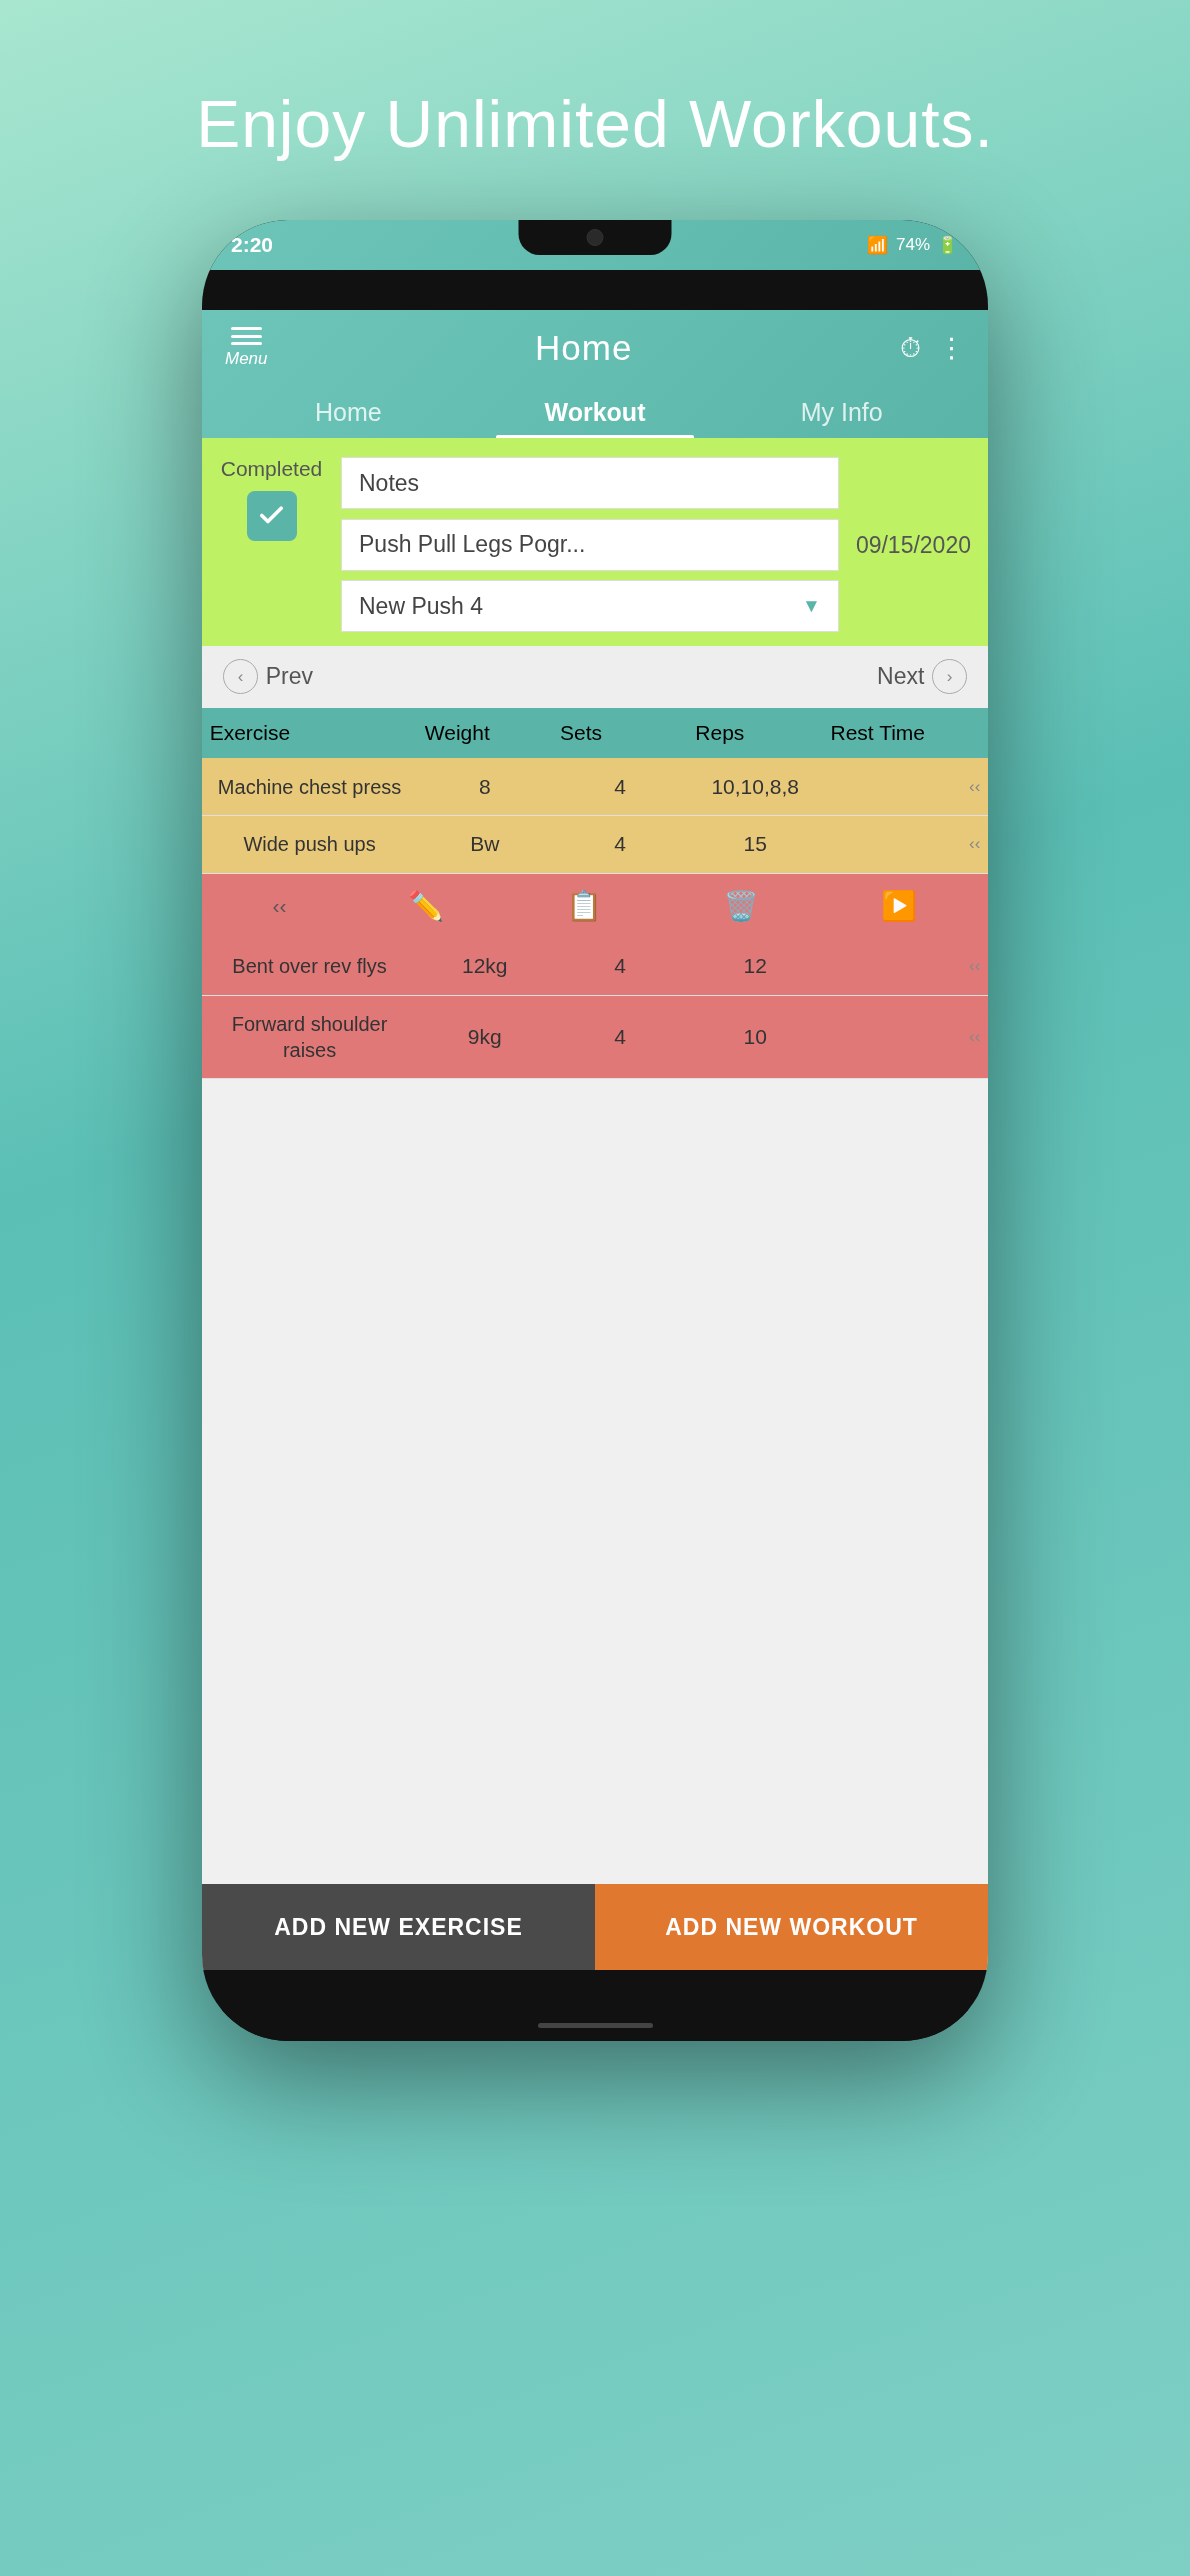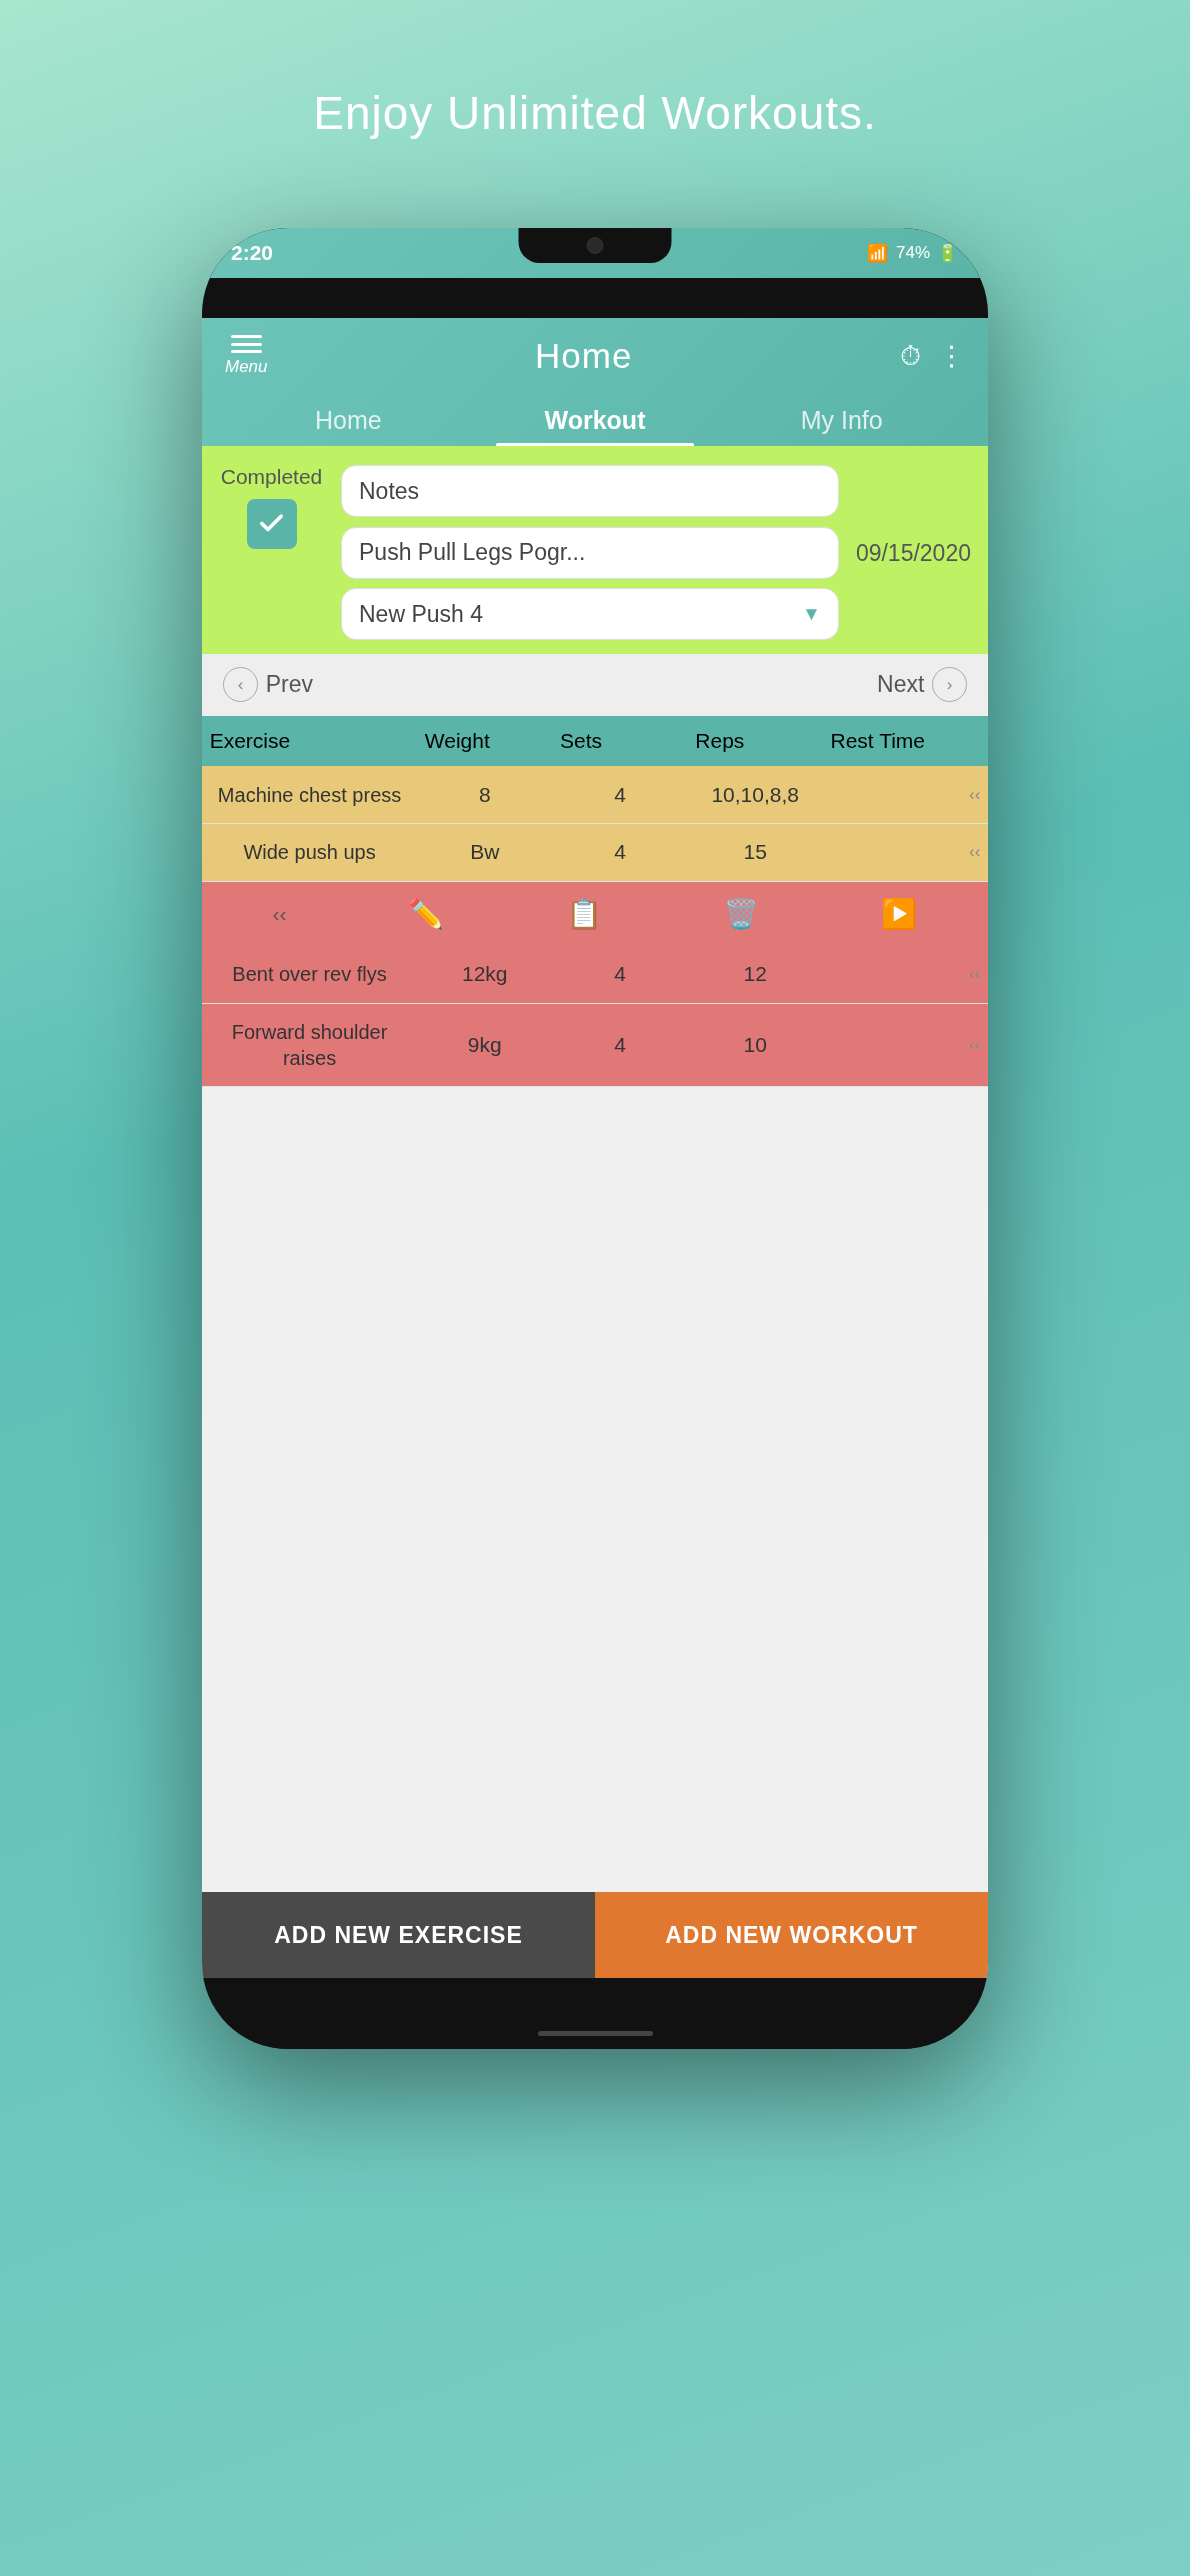--- a/index.html
+++ b/index.html
@@ -9,25 +9,25 @@
       background: linear-gradient(160deg, #a8e6cf 0%, #5bbfb5 40%, #7ecfc4 100%);
       display: flex;
       flex-direction: column;
       align-items: center;
       justify-content: flex-start;
       font-family: 'Segoe UI', Arial, sans-serif;
       overflow: hidden;
     }
     .tagline {
       color: white;
-      font-size: 46px;
+      font-size: 66px;
       font-weight: 400;
       text-align: center;
       margin-top: 86px;
-      margin-bottom: 88px;
+      margin-bottom: 58px;
       letter-spacing: 1px;
     }
     
     .phone-frame {
       width: 786px;
       height: 1821px;
       background: #111;
       border-radius: 86px;
       position: relative;
       box-shadow: 0 38px 115px rgba(0,0,0,0.45);
@@ -188,21 +188,21 @@
     .completed-check svg { width: 29px; height: 29px; }
     .workout-controls {
       flex: 1;
       display: flex;
       flex-direction: column;
       gap: 9.6px;
     }
     .workout-btn {
       background: white;
       border: 1px solid #ddd;
-      border-radius: 15px;
+      border-radius: 1px;
       padding: 11.5px 17px;
       font-size: 23px;
       color: #444;
       display: flex;
       align-items: center;
       justify-content: space-between;
       cursor: pointer;
     }
     .workout-btn .dropdown-arrow {
       font-size: 19px;

